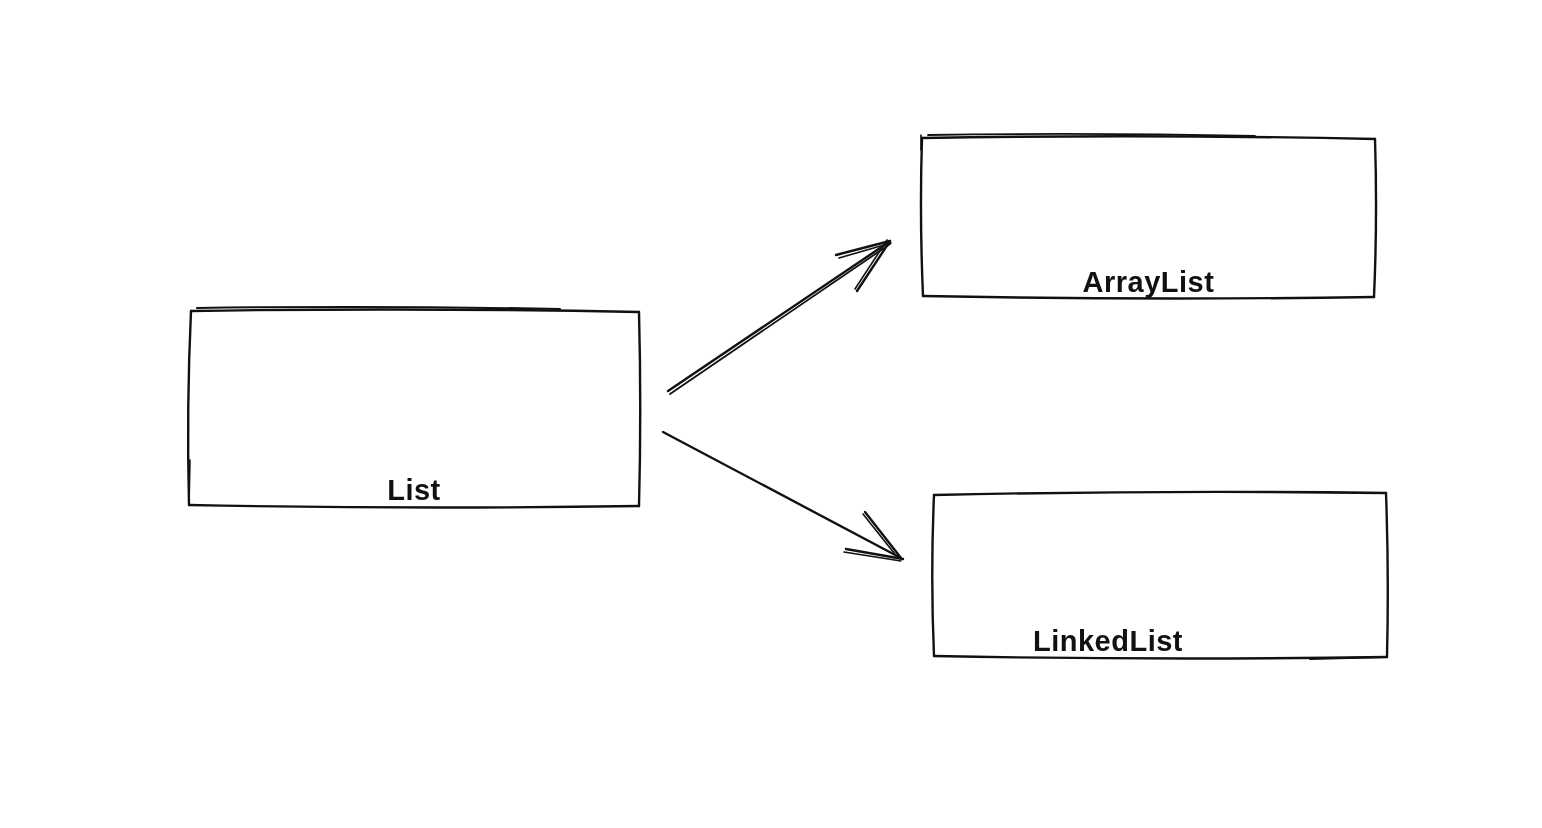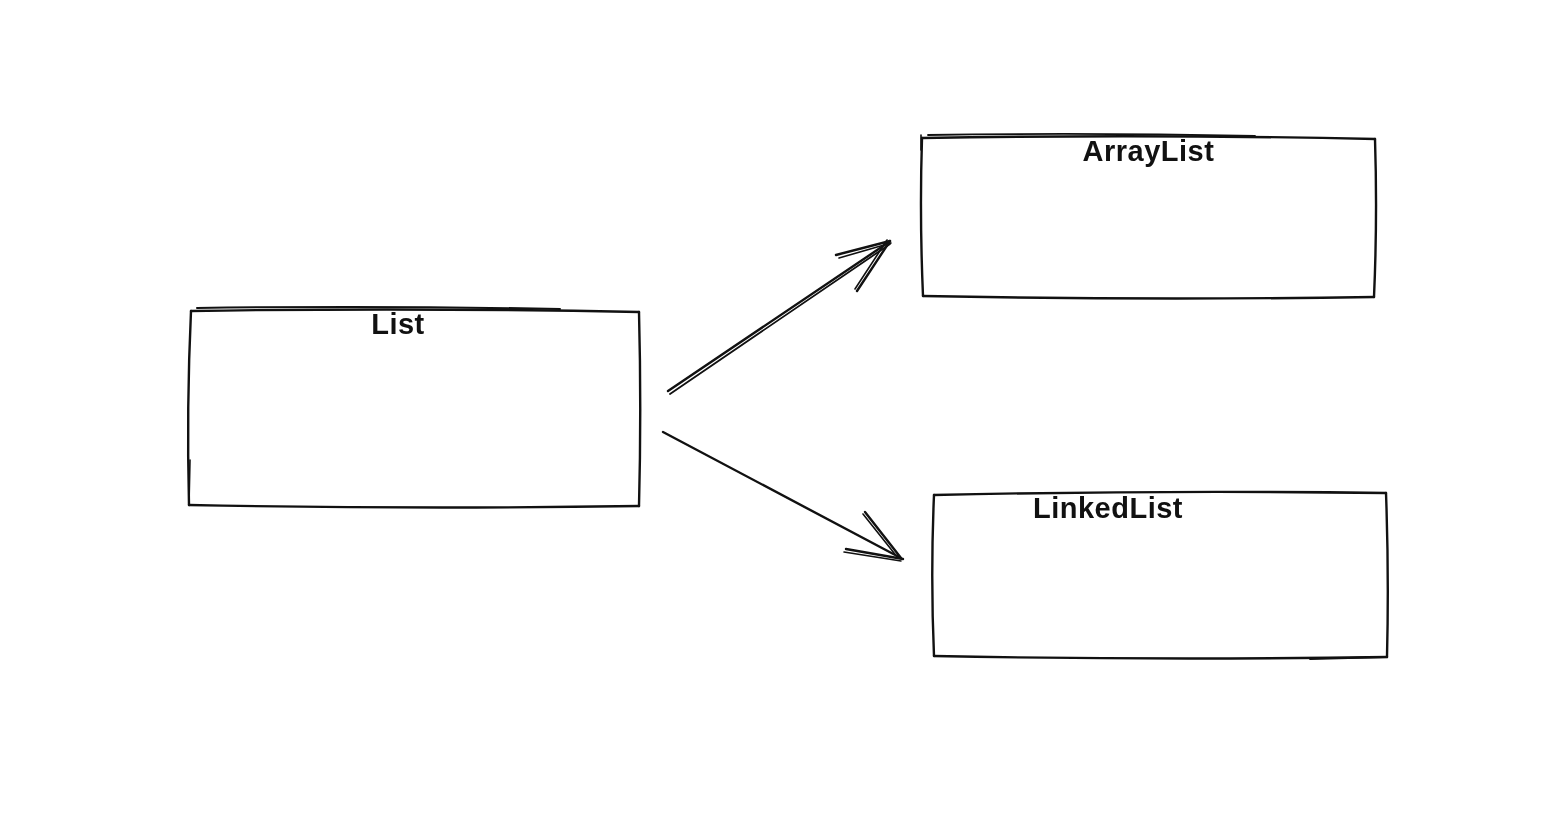--- a/index.html
+++ b/index.html
@@ -19,21 +19,21 @@
   }
   .strokes {
     position: absolute;
     left: 0;
     top: 0;
     pointer-events: none;
   }
   .node-label-box {
     position: absolute;
     display: flex;
-    align-items: flex-start;
+    align-items: flex-end;
     justify-content: center;
   }
   .node-label {
     font-size: 29px;
     font-weight: 600;
     letter-spacing: 0.5px;
     color: #111111;
     white-space: nowrap;
     user-select: none;
   }
@@ -82,21 +82,21 @@
 
     <g>
       <path d="M663,432 L899,557"></path>
       <path d="M865,512 L901,558"></path>
       <path d="M863,514 L898,558" stroke-width="1.6"></path>
       <path d="M846,549 L903,559"></path>
       <path d="M844,552 L901,561" stroke-width="1.6"></path>
     </g>
   </svg>
 
-  <div class="node-label-box" style="left:172px; top:308px; width:452px; height:199px;">
+  <div class="node-label-box" style="left:188px; top:308px; width:452px; height:199px;">
     <span class="node-label">List</span>
   </div>
 
   <div class="node-label-box" style="left:920px; top:135px; width:457px; height:164px;">
     <span class="node-label">ArrayList</span>
   </div>
 
   <div class="node-label-box" style="left:880px; top:492px; width:456px; height:166px;">
     <span class="node-label">LinkedList</span>
   </div>

